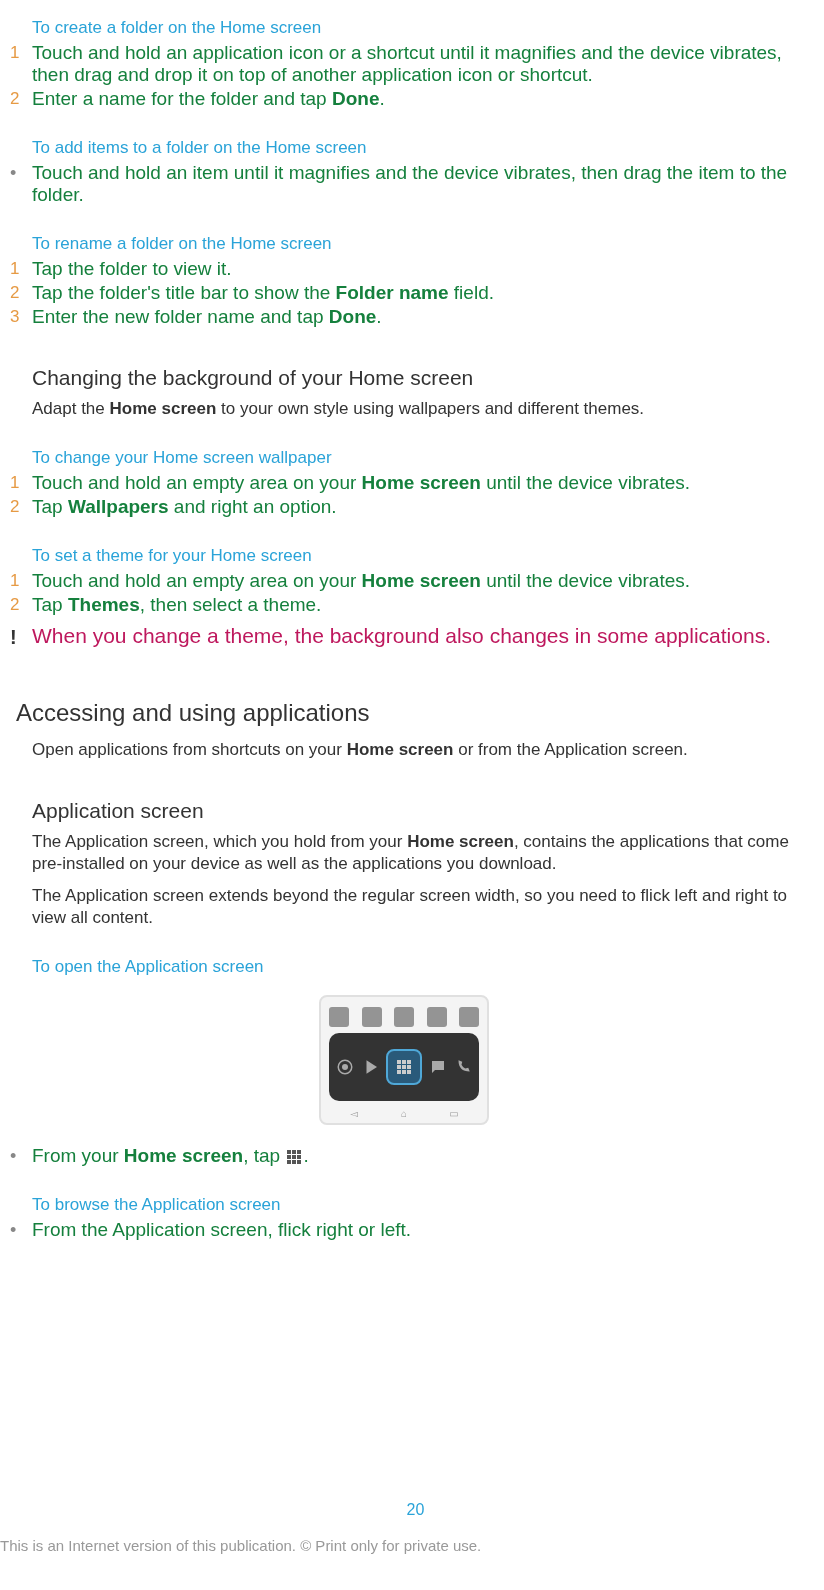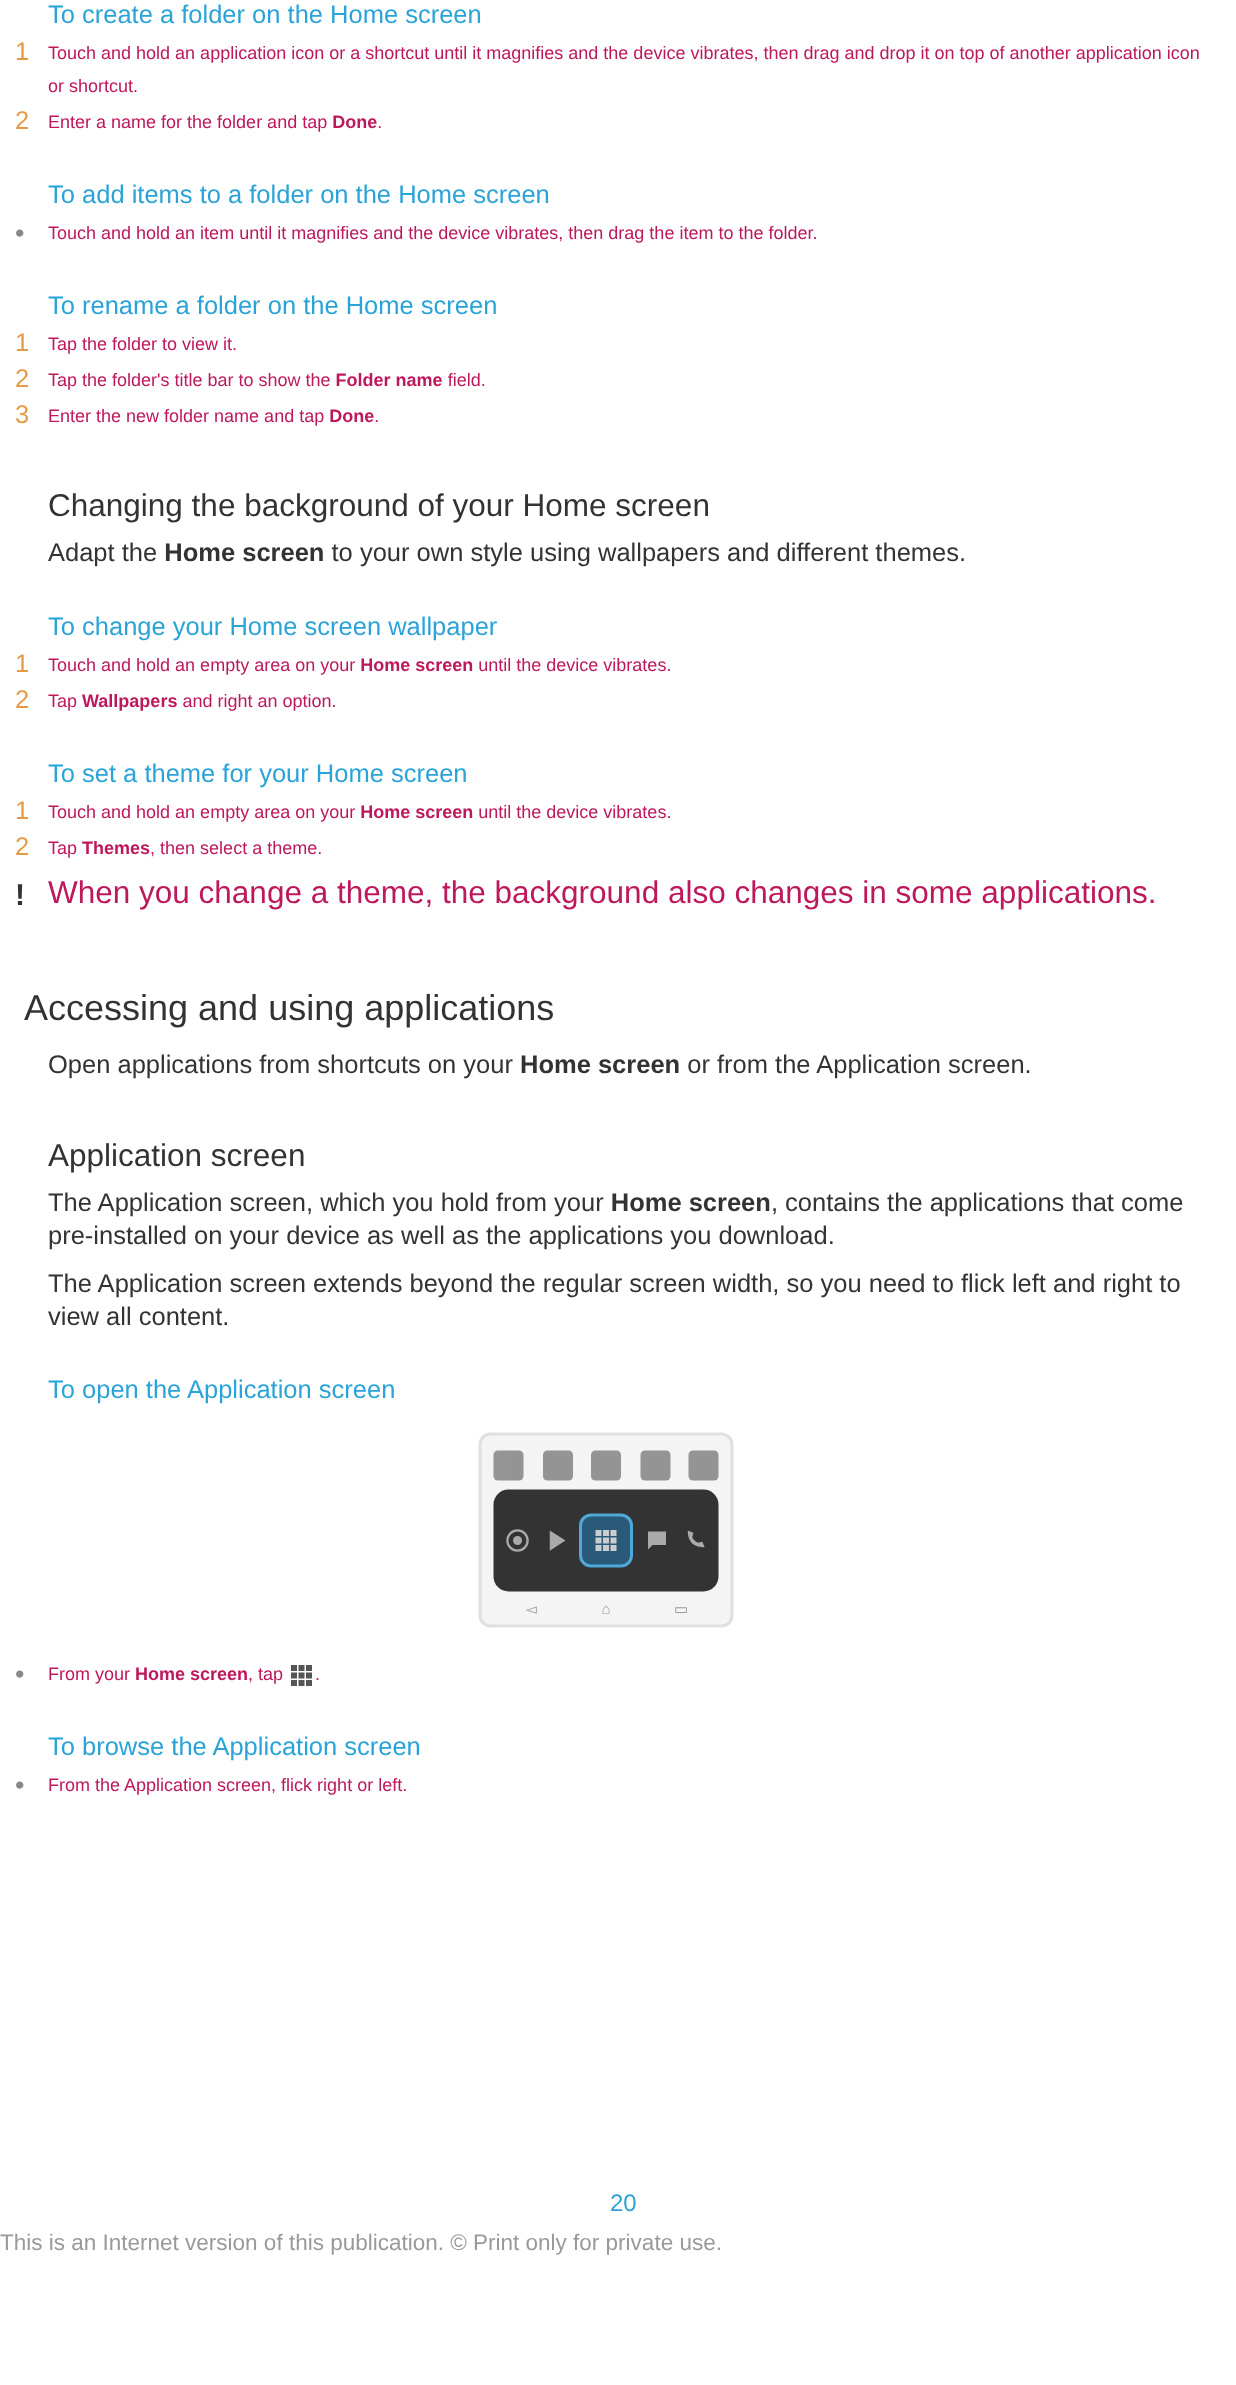--- a/index.html
+++ b/index.html
@@ -15,31 +15,31 @@
     width: 32px;
     flex-shrink: 0;
     text-align: left;
     padding-left: 10px;
     font-size: 17px;
     line-height: 22px;
   }
   .marker.orange { color: #e69a44; }
   .marker.bullet { color: #888; font-size: 18px; }
   .content-block { flex: 1; padding-left: 0; }
-  .text { font-size: 12px; line-height: 22px; color: #be185d; }
+  .text { font-size: 19px; line-height: 22px; color: #15803d; }
   .text b, .text .bold { font-weight: bold; }
   .sub-heading {
     color: #2aa3d8;
     font-size: 17px;
     font-weight: 500;
     margin-top: 28px;
     margin-bottom: 4px;
     margin-left: 32px;
   }
-  .first-sub { margin-top: 0; }
+  .first-sub { margin-top: 18px; }
   .section-heading {
     font-size: 21px;
     font-weight: normal;
     color: #333;
     margin-top: 38px;
     margin-bottom: 8px;
     margin-left: 32px;
   }
   .big-heading {
     font-size: 24px;
@@ -127,21 +127,21 @@
   .inline-grid .g {
     width:14px;height:14px;
     display:grid;grid-template-columns:repeat(3,1fr);grid-template-rows:repeat(3,1fr);gap:1px;
   }
   .inline-grid .g div{ background:#555; }
   .page-num {
     text-align: center;
     color: #2aa3d8;
     font-size: 16px;
     margin-top: 260px;
-    margin-bottom: 8px;
+    margin-bottom: 18px;
     padding-left: 23px;
   }
   .footer {
     text-align: left;
     color: #999;
     font-size: 15px;
     margin-bottom: 10px;
   }
 </style>
 </head>

